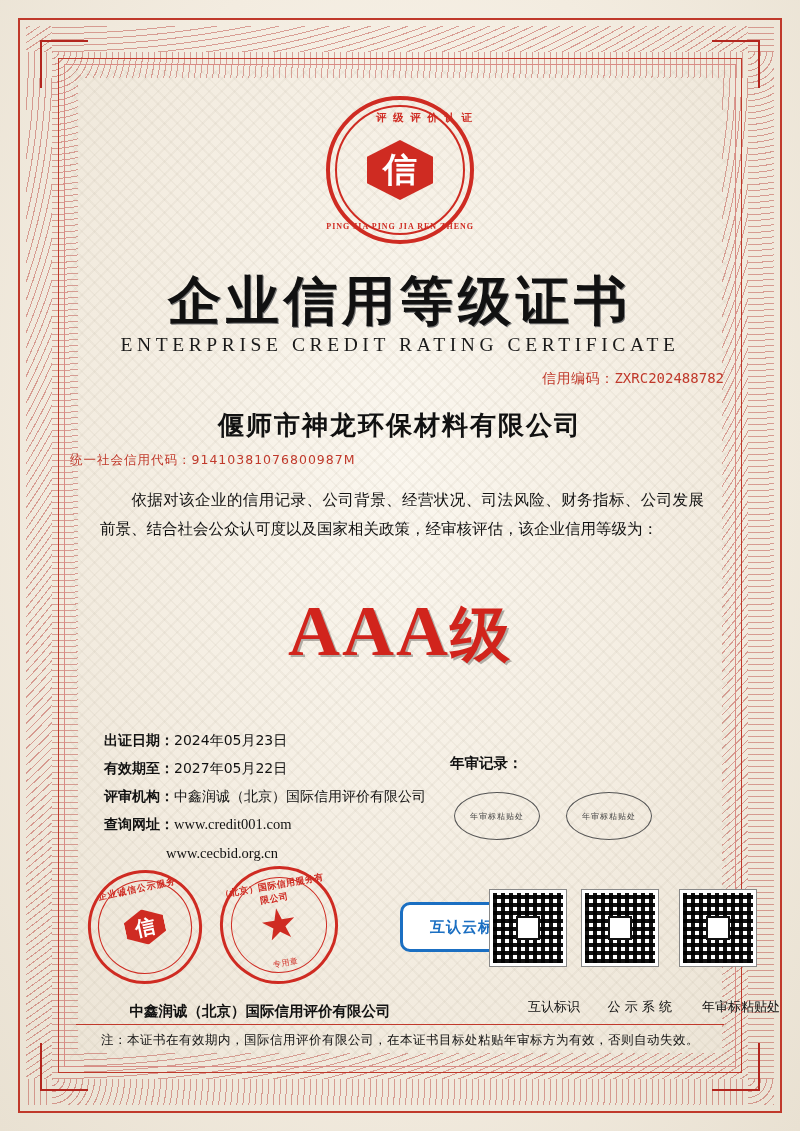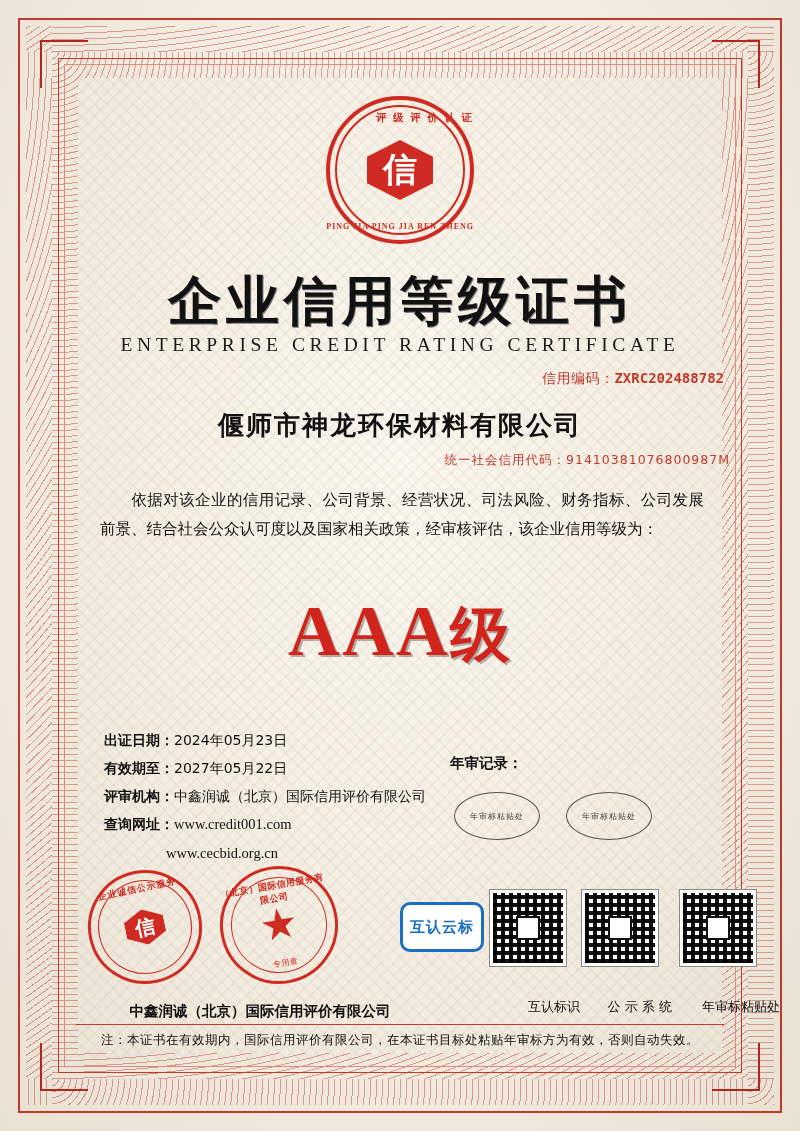--- a/index.html
+++ b/index.html
@@ -109,29 +109,29 @@
   .title-en{
     position:absolute;left:0;right:0;top:264px;text-align:center;
     font-size:19.5px;letter-spacing:4.6px;color:#1a1a1a;
     font-family:"Liberation Serif", serif;
   }
   .credit-no{
     position:absolute;right:6px;top:300px;
     font-size:14px;color:#c0392b;letter-spacing:.5px;
     font-family:"DejaVu Sans", sans-serif;
   }
-  .credit-no .num{font-family:"DejaVu Sans Mono", monospace;letter-spacing:0;font-weight:bold;}
+  .credit-no .num{font-family:"DejaVu Sans Mono", monospace;letter-spacing:0;}
 
   .company{
     position:absolute;left:0;right:0;top:338px;text-align:center;
     font-size:26px;font-weight:bold;color:#111;letter-spacing:2px;
     font-family:"DejaVu Sans", sans-serif;
   }
   .usci{
-    position:absolute;left:0;right:0;top:382px;text-align:right;
+    position:absolute;left:0;right:0;top:382px;text-align:left;
     font-size:12.5px;color:#c0392b;letter-spacing:1px;
     font-family:"DejaVu Sans", sans-serif;
   }
   .body-text{
     position:absolute;left:30px;right:26px;top:416px;
     font-size:15.5px;line-height:1.85;color:#111;text-align:justify;
     font-family:"DejaVu Sans", sans-serif;
   }
   .body-text .indent{display:inline-block;width:2em;}
 
@@ -215,20 +215,21 @@
     font-family:"DejaVu Sans", sans-serif;
   }
 
   .logo-hr{
     position:absolute;left:330px;top:832px;width:78px;height:44px;
     border:3px solid #1b6fc2;border-radius:10px;
     display:flex;align-items:center;justify-content:center;
     color:#1b6fc2;font-size:15px;font-weight:bold;letter-spacing:1px;
     font-family:"DejaVu Sans", sans-serif;
     background:#fff;
+    padding-left:20px;
   }
   .qr{
     position:absolute;width:70px;height:70px;top:820px;
     background:
       repeating-linear-gradient(0deg,#111 0 4px,#fff 4px 8px),
       repeating-linear-gradient(90deg,#111 0 4px,#fff 4px 8px);
     background-blend-mode:multiply;
     border:3px solid #fff;
     box-shadow:0 0 0 1px #888;
   }

